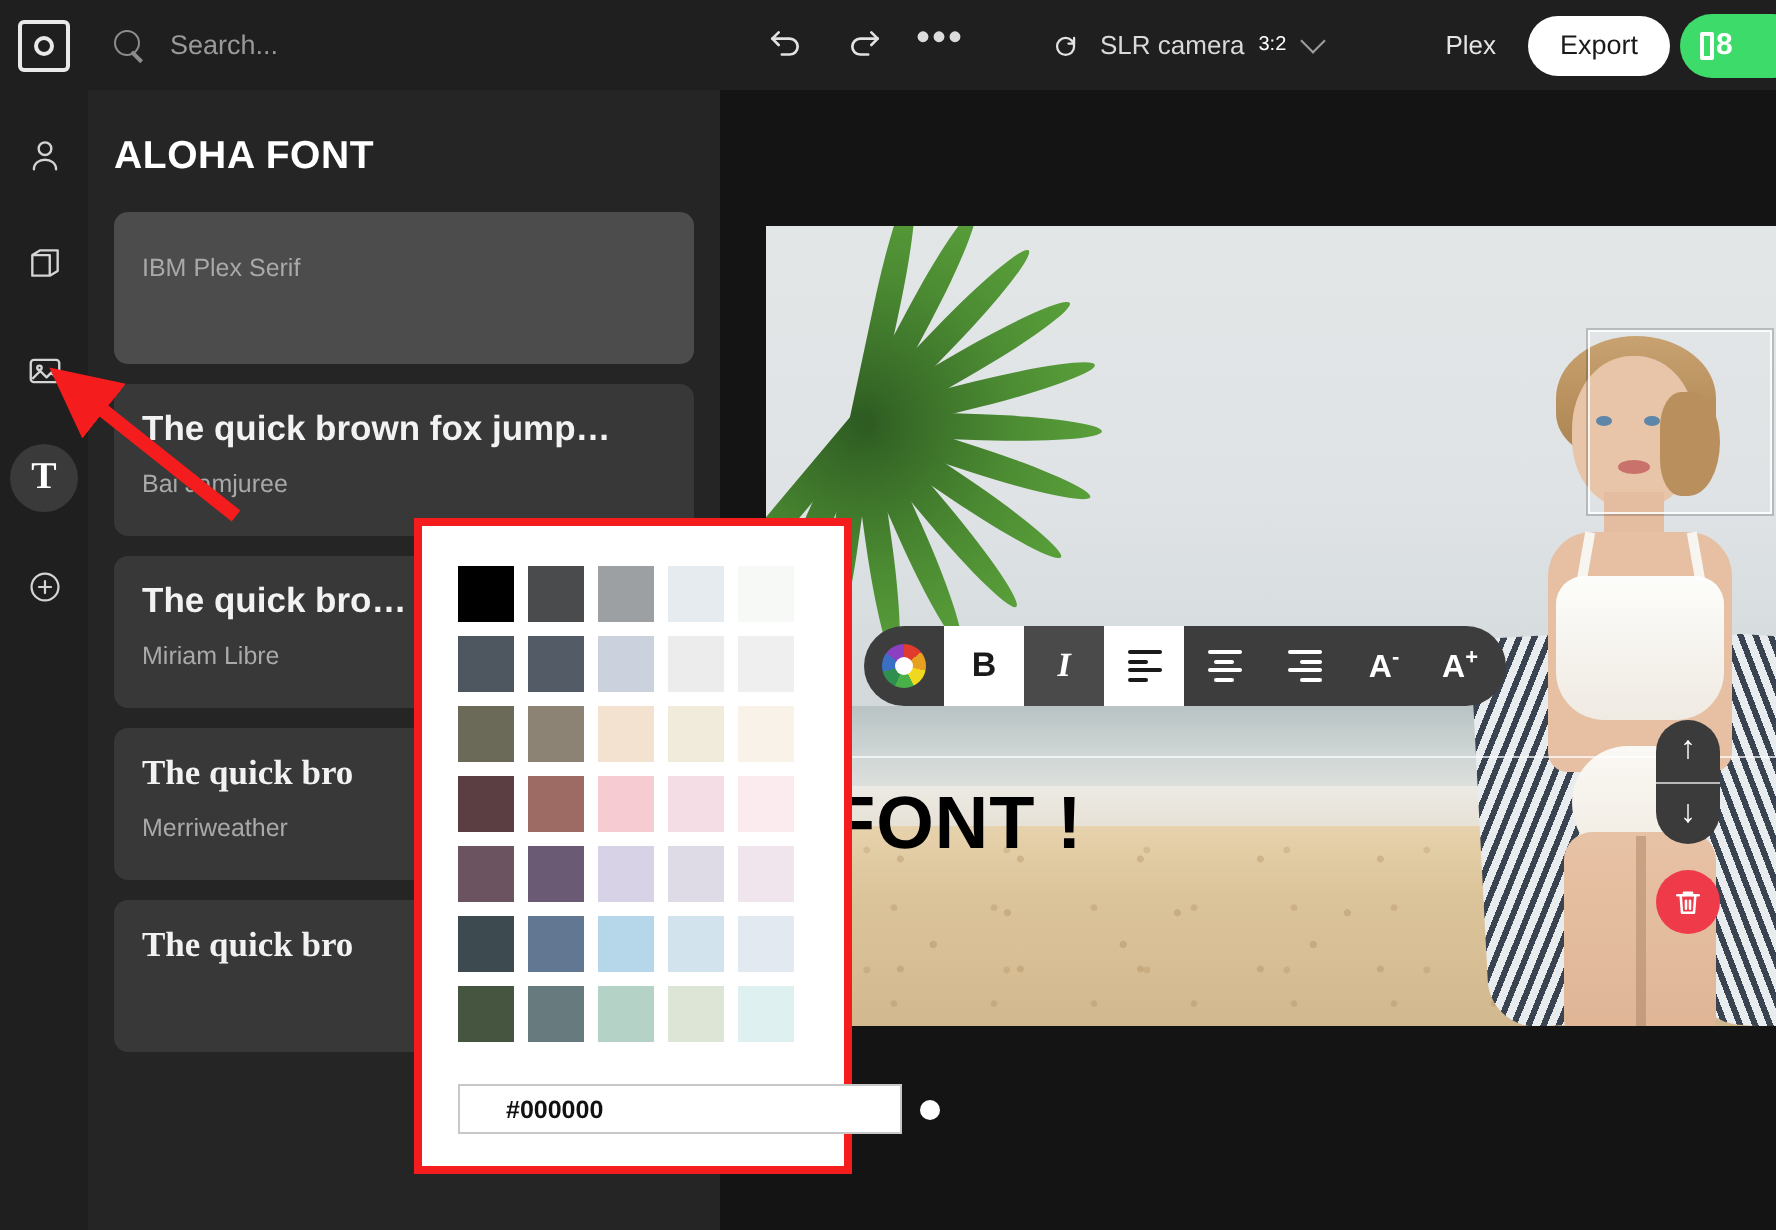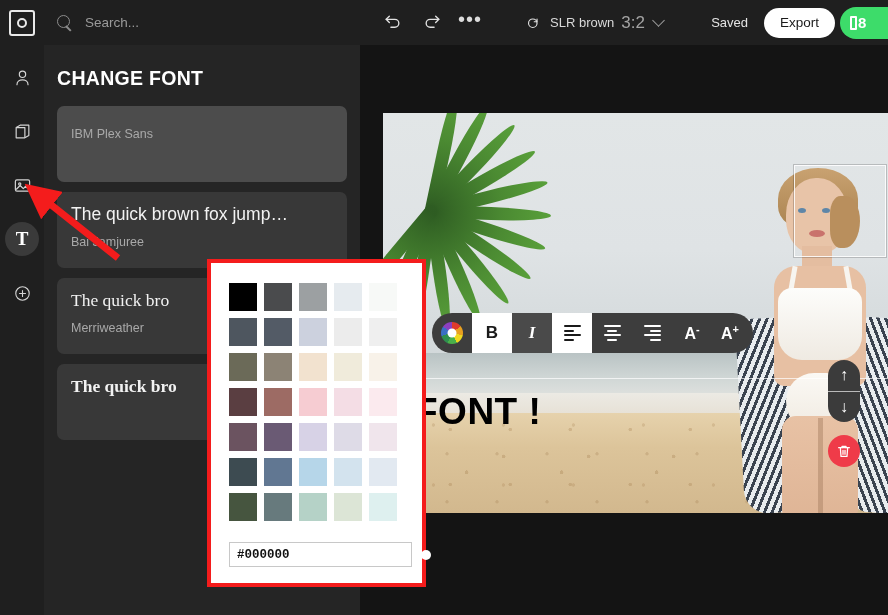--- a/index.html
+++ b/index.html
@@ -24,40 +24,40 @@
   .search-input::placeholder { color:#9a9a9a; }
 
   .topbar-right { flex:1; height:45px; display:flex; align-items:center; background:#1f1f1f; position:relative; }
   .tb-icon { width:30px; height:30px; display:flex; align-items:center; justify-content:center; cursor:pointer; color:#e2e2e2; }
   .tb-icon svg { display:block; }
   #undo-btn { margin-left:17px; }
   #redo-btn { margin-left:10px; }
   #more-btn { margin-left:8px; font-size:20px; letter-spacing:1px; line-height:10px; color:#dcdcdc; padding-bottom:8px; }
   .doc-meta { display:flex; align-items:center; margin-left:38px; gap:7px; }
   .doc-name { font-size:13px; color:#d9d9d9; }
-  .doc-ratio { font-size:17px; color:#a3a3a3; }
+  .doc-ratio { font-size:10px; color:#ffffff; }
   .chev { width:9px; height:9px; border-right:1.5px solid #9d9d9d; border-bottom:1.5px solid #9d9d9d; transform:rotate(45deg); margin-left:2px; margin-top:-4px; }
   .saved-txt { position:absolute; right:140px; font-size:13px; color:#e4e4e4; }
   .export-btn { position:absolute; right:53px; background:#fff; color:#1a1a1a; border:none; border-radius:17px; height:30px; padding:0 16px; font-size:13.5px; font-family:"Liberation Sans",sans-serif; cursor:pointer; font-weight:400; }
   .green-btn { position:absolute; right:-14px; background:#3ddc6a; border:none; border-radius:16px; height:32px; width:62px; display:flex; align-items:center; padding-left:10px; cursor:pointer; }
   .green-glyph { display:flex; align-items:center; gap:1px; color:#fff; font-size:15px; font-weight:700; }
   .gg-box { width:7px; height:14px; border:2px solid #fff; border-radius:1px; }
 
   
   .rail { position:absolute; left:0; top:45px; width:44px; height:570px; background:#1f1f1f; display:flex; flex-direction:column; align-items:center; padding-top:15px; gap:20px; z-index:12; }
   .rail-item { width:34px; height:34px; border-radius:50%; display:flex; align-items:center; justify-content:center; cursor:pointer; color:#d4d4d4; }
   .rail-item.active { background:#3a3a3a; }
   .rail-item .tglyph { font-family:"Liberation Serif", serif; font-weight:700; font-size:19px; color:#fff; }
 
   
   .panel { position:absolute; left:44px; top:45px; width:316px; height:570px; background:#252525; padding:14px 13px 0 13px; z-index:10; overflow:hidden; }
   .panel-title { font-size:19.5px; font-weight:700; letter-spacing:.3px; color:#fff; margin:8px 0 16px 0; }
   .font-item { background:#383838; border-radius:7px; padding:12px 14px 13px 14px; margin-bottom:10px; cursor:pointer; height:76px; }
   .font-item.selected { background:#4c4c4c; }
-  .font-preview { font-size:17.5px; color:#f2f2f2; white-space:nowrap; overflow:hidden; line-height:1.25; }
+  .font-preview { font-size:17.5px; color:#f2f2f2; white-space:nowrap; overflow:hidden; line-height:1.25;font-weight:bold; }
   .font-item.selected .font-preview { font-weight:700; }
   .font-name { font-size:12.5px; color:#a9a9a9; margin-top:9px; }
   .fp-sans { font-family:"Liberation Sans", sans-serif; }
   .fp-serif { font-family:"Liberation Serif", serif; }
   .fp-serif-bold { font-family:"Liberation Serif", serif; font-weight:700; }
 
   
   .canvas-area { position:absolute; left:360px; top:45px; width:528px; height:570px; background:#141414; z-index:5; }
   .photo { position:absolute; left:23px; top:68px; width:560px; height:400px; overflow:hidden; background:#cfd4d6; }
   .sky { position:absolute; left:0; top:0; width:100%; height:62%; background:linear-gradient(180deg,#e2e6e7 0%,#dfe3e5 55%,#d2d8da 100%); }
@@ -124,21 +124,21 @@
   .arrow-pill .ab { flex:1; display:flex; align-items:center; justify-content:center; color:#fff; cursor:pointer; font-size:16px; }
   .arrow-pill .ab:first-child { border-bottom:1px solid rgba(255,255,255,.65); }
   .trash-btn { position:absolute; left:828px; top:435px; width:32px; height:32px; border-radius:50%; background:#ef3b49; display:flex; align-items:center; justify-content:center; cursor:pointer; z-index:28; }
 
   
   .picker-outline { position:absolute; left:207px; top:259px; width:219px; height:328px; border:4px solid #f41c1c; background:#fff; z-index:40; }
   .picker { position:absolute; inset:0; background:#fff; padding:20px 18px 0 18px; }
   .swatch-grid { display:grid; grid-template-columns:repeat(5, 28px); grid-auto-rows:28px; gap:7px 7px; }
   .swatch { width:28px; height:28px; cursor:pointer; }
   .picker-bottom { position:absolute; left:18px; right:14px; bottom:16px; display:flex; align-items:center; gap:14px; }
-  .hex-input { flex:1; height:25px; border:1px solid #c8c8c8; background:#fff; color:#111; font-size:12.5px; font-weight:700; padding:0 7px; outline:none; font-family:Liberation Mono, monospace; }
+  .hex-input { flex:1; height:25px; border:1px solid #c8c8c8; background:#fff; color:#111; font-size:12.5px; font-weight:700; padding:0 23px; outline:none; font-family:Liberation Sans, sans-serif; }
   .wheel-btn { width:25px; height:25px; border-radius:50%; position:relative; cursor:pointer;
      background:conic-gradient(#e03b2c 0deg 51deg,#e8a020 51deg 102deg,#f0d81e 102deg 153deg,#4ab14a 153deg 204deg,#2f8f4e 204deg 255deg,#3a6fc4 255deg 306deg,#8c3fc0 306deg 360deg); }
   .wheel-btn::after { content:""; position:absolute; left:50%; top:50%; width:10px; height:10px; background:#fff; border-radius:50%; transform:translate(-50%,-50%); }
 
   
   .red-arrow { position:absolute; left:22px; top:182px; width:110px; height:85px; z-index:45; pointer-events:none; }
 </style>
 </head>
 <body>
 
@@ -168,25 +168,25 @@
           </svg>
       </div>
       <div class="tb-icon" id="more-btn">•••</div>
       <div class="doc-meta">
         <div class="tb-icon" style="width:20px">
           <svg width="17" height="17" viewBox="0 0 24 24" fill="none" stroke="currentColor" stroke-width="1.6" stroke-linecap="round">
               <circle cx="11" cy="13" r="6"></circle>
               <path d="M17 7v4h-4"></path>
             </svg>
         </div>
-        <span class="doc-name">SLR brown</span>
+        <span class="doc-name">SLR camera</span>
         <span class="doc-ratio">3:2</span>
         <span class="chev"></span>
       </div>
-      <span class="saved-txt">Saved</span>
+      <span class="saved-txt">Plex</span>
       <button class="export-btn">Export</button>
       <button class="green-btn">
         <span class="green-glyph"><span class="gg-box"></span>8</span>
       </button>
     </div>
   </div>
 
   <div class="rail">
     <div class="rail-item">
       <svg width="19" height="19" viewBox="0 0 24 24" fill="none" stroke="currentColor" stroke-width="1.5" stroke-linecap="round">
@@ -212,28 +212,32 @@
     </div>
     <div class="rail-item">
       <svg width="19" height="19" viewBox="0 0 24 24" fill="none" stroke="currentColor" stroke-width="1.4">
           <circle cx="12" cy="12" r="8.5"></circle>
           <path d="M12 8.2v7.6M8.2 12h7.6" stroke-linecap="round"></path>
         </svg>
     </div>
   </div>
 
   <div class="panel">
-    <div class="panel-title">CHANGE FONT</div>
+    <div class="panel-title">ALOHA FONT</div>
 
     <div class="font-item selected">
-      <div class="font-name">IBM Plex Sans</div>
+      <div class="font-name">IBM Plex Serif</div>
     </div>
     <div class="font-item">
       <div class="font-preview fp-sans">The quick brown fox jump…</div>
       <div class="font-name">Bai Jamjuree</div>
+    </div>
+    <div class="font-item">
+      <div class="font-preview fp-sans">The quick bro…</div>
+      <div class="font-name">Miriam Libre</div>
     </div>
     <div class="font-item">
       <div class="font-preview fp-serif">The quick bro</div>
       <div class="font-name">Merriweather</div>
     </div>
     <div class="font-item">
       <div class="font-preview fp-serif-bold">The quick bro</div>
     </div>
   </div>
 

